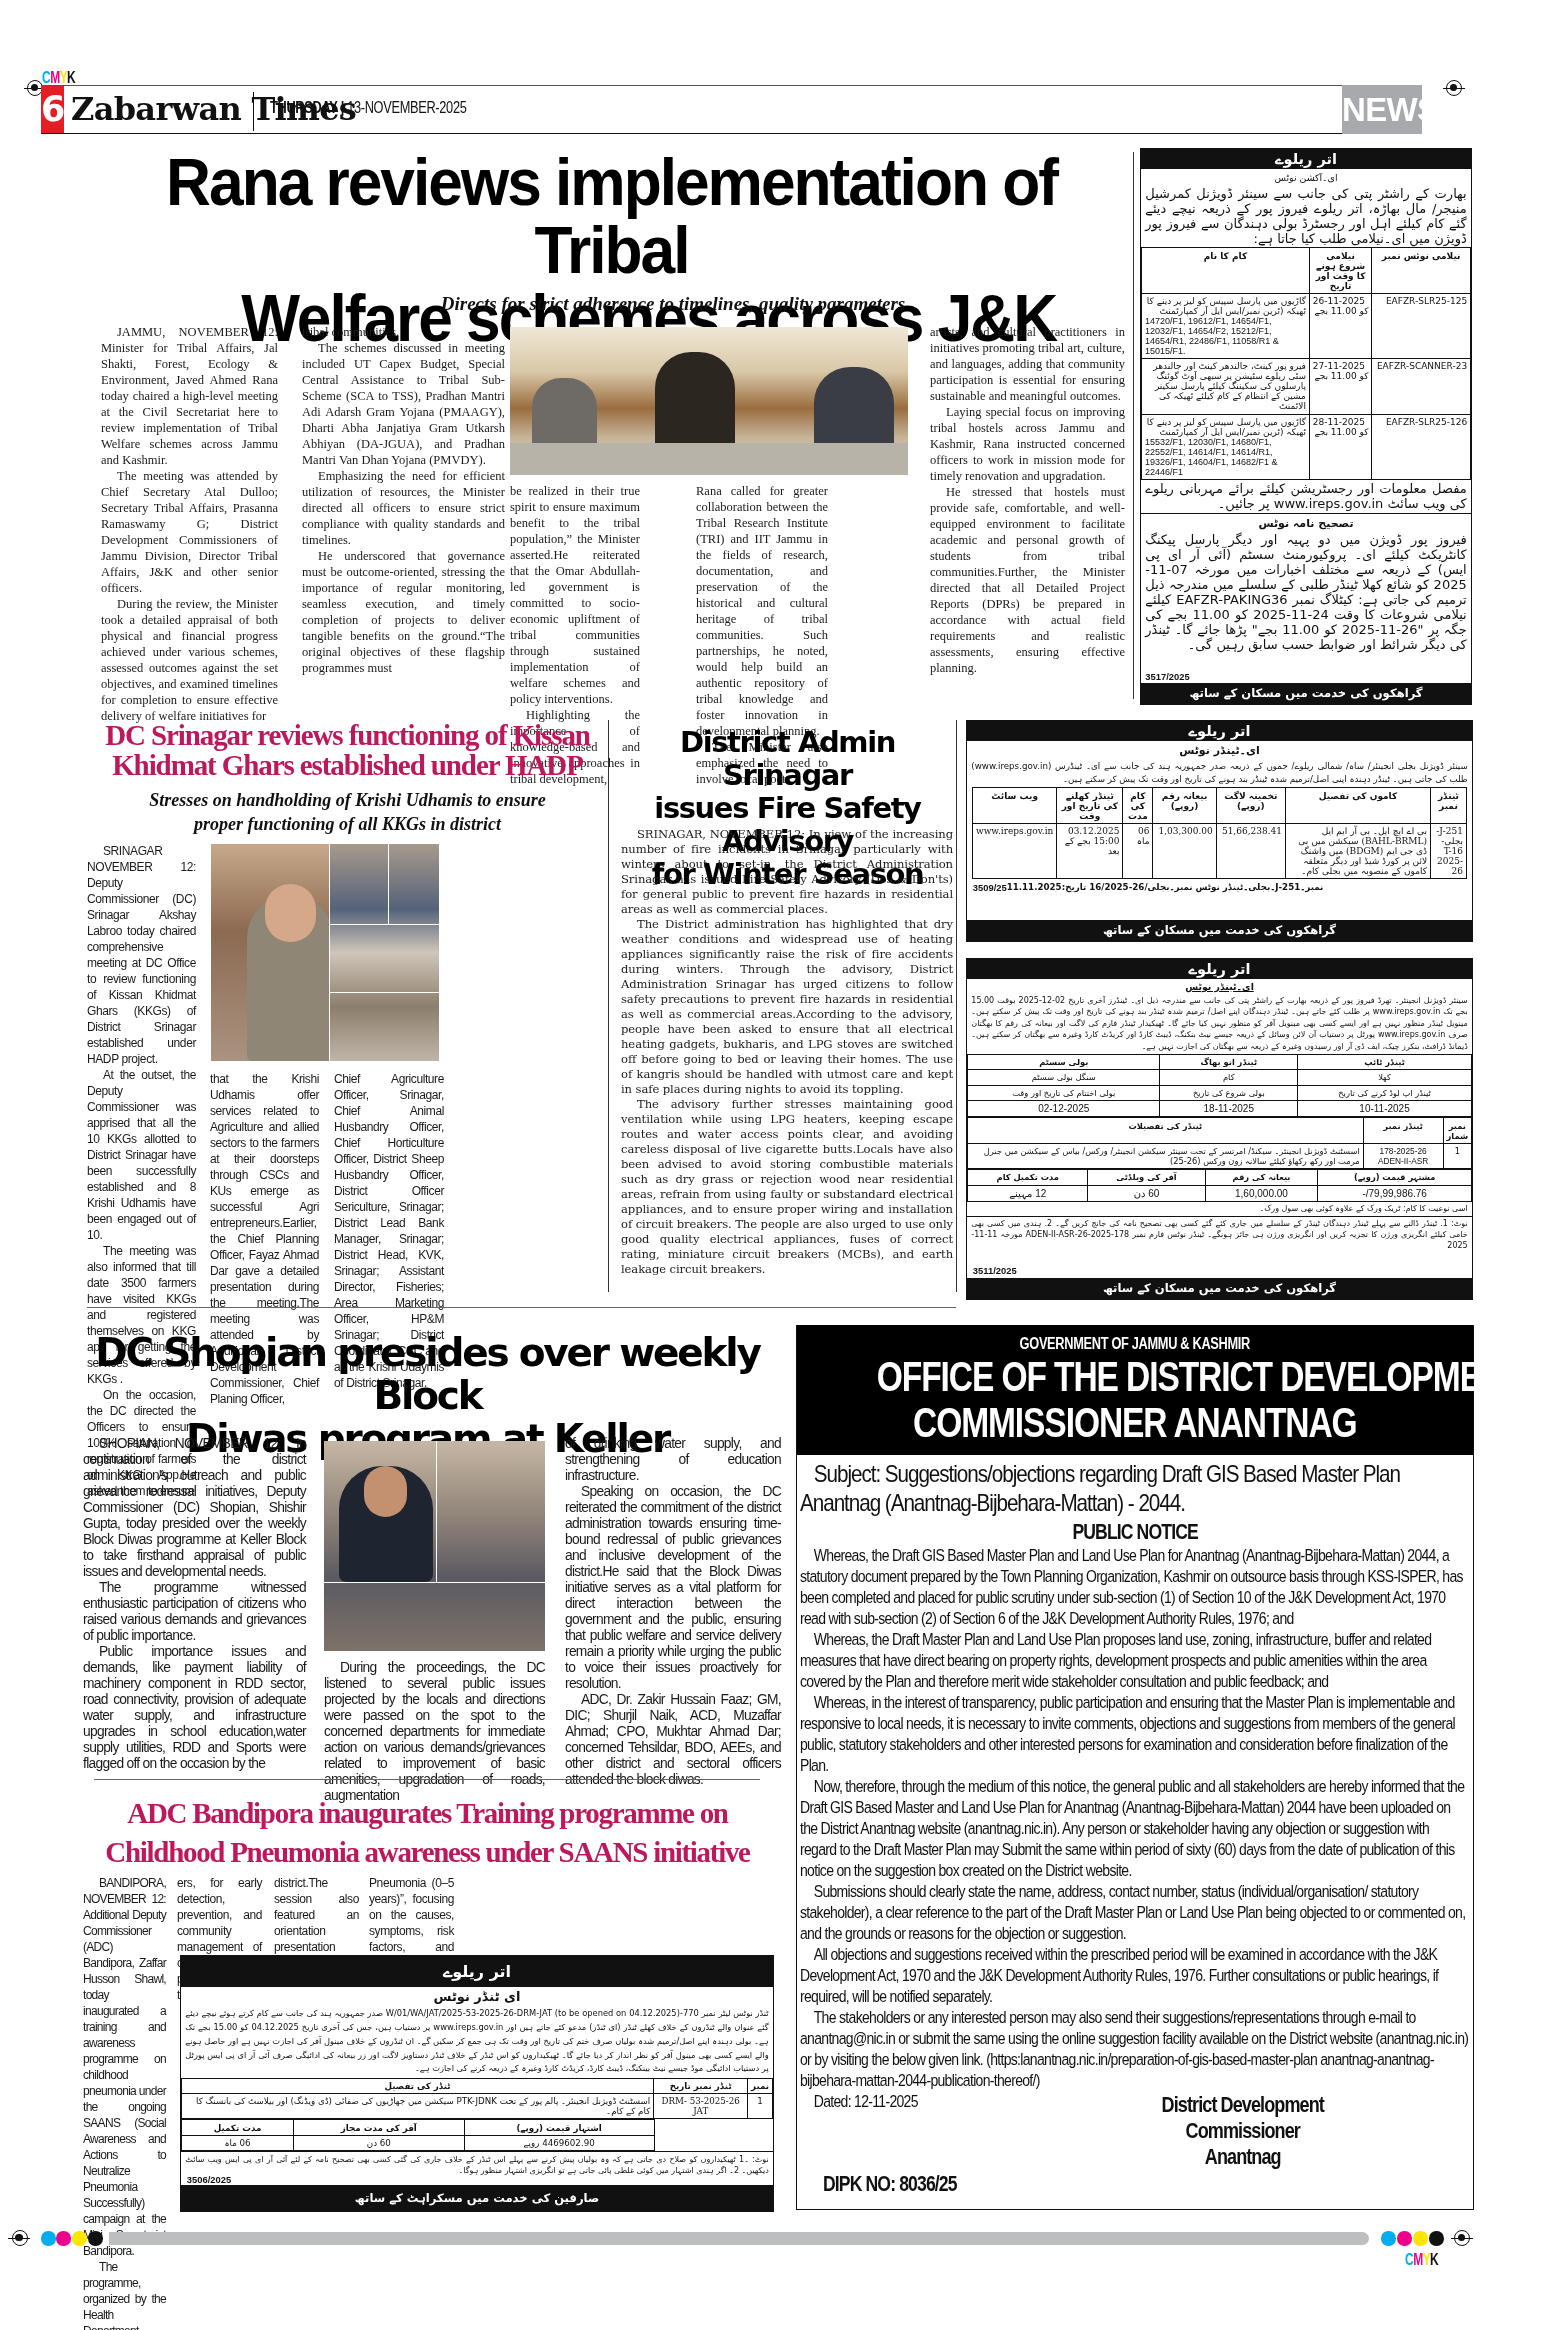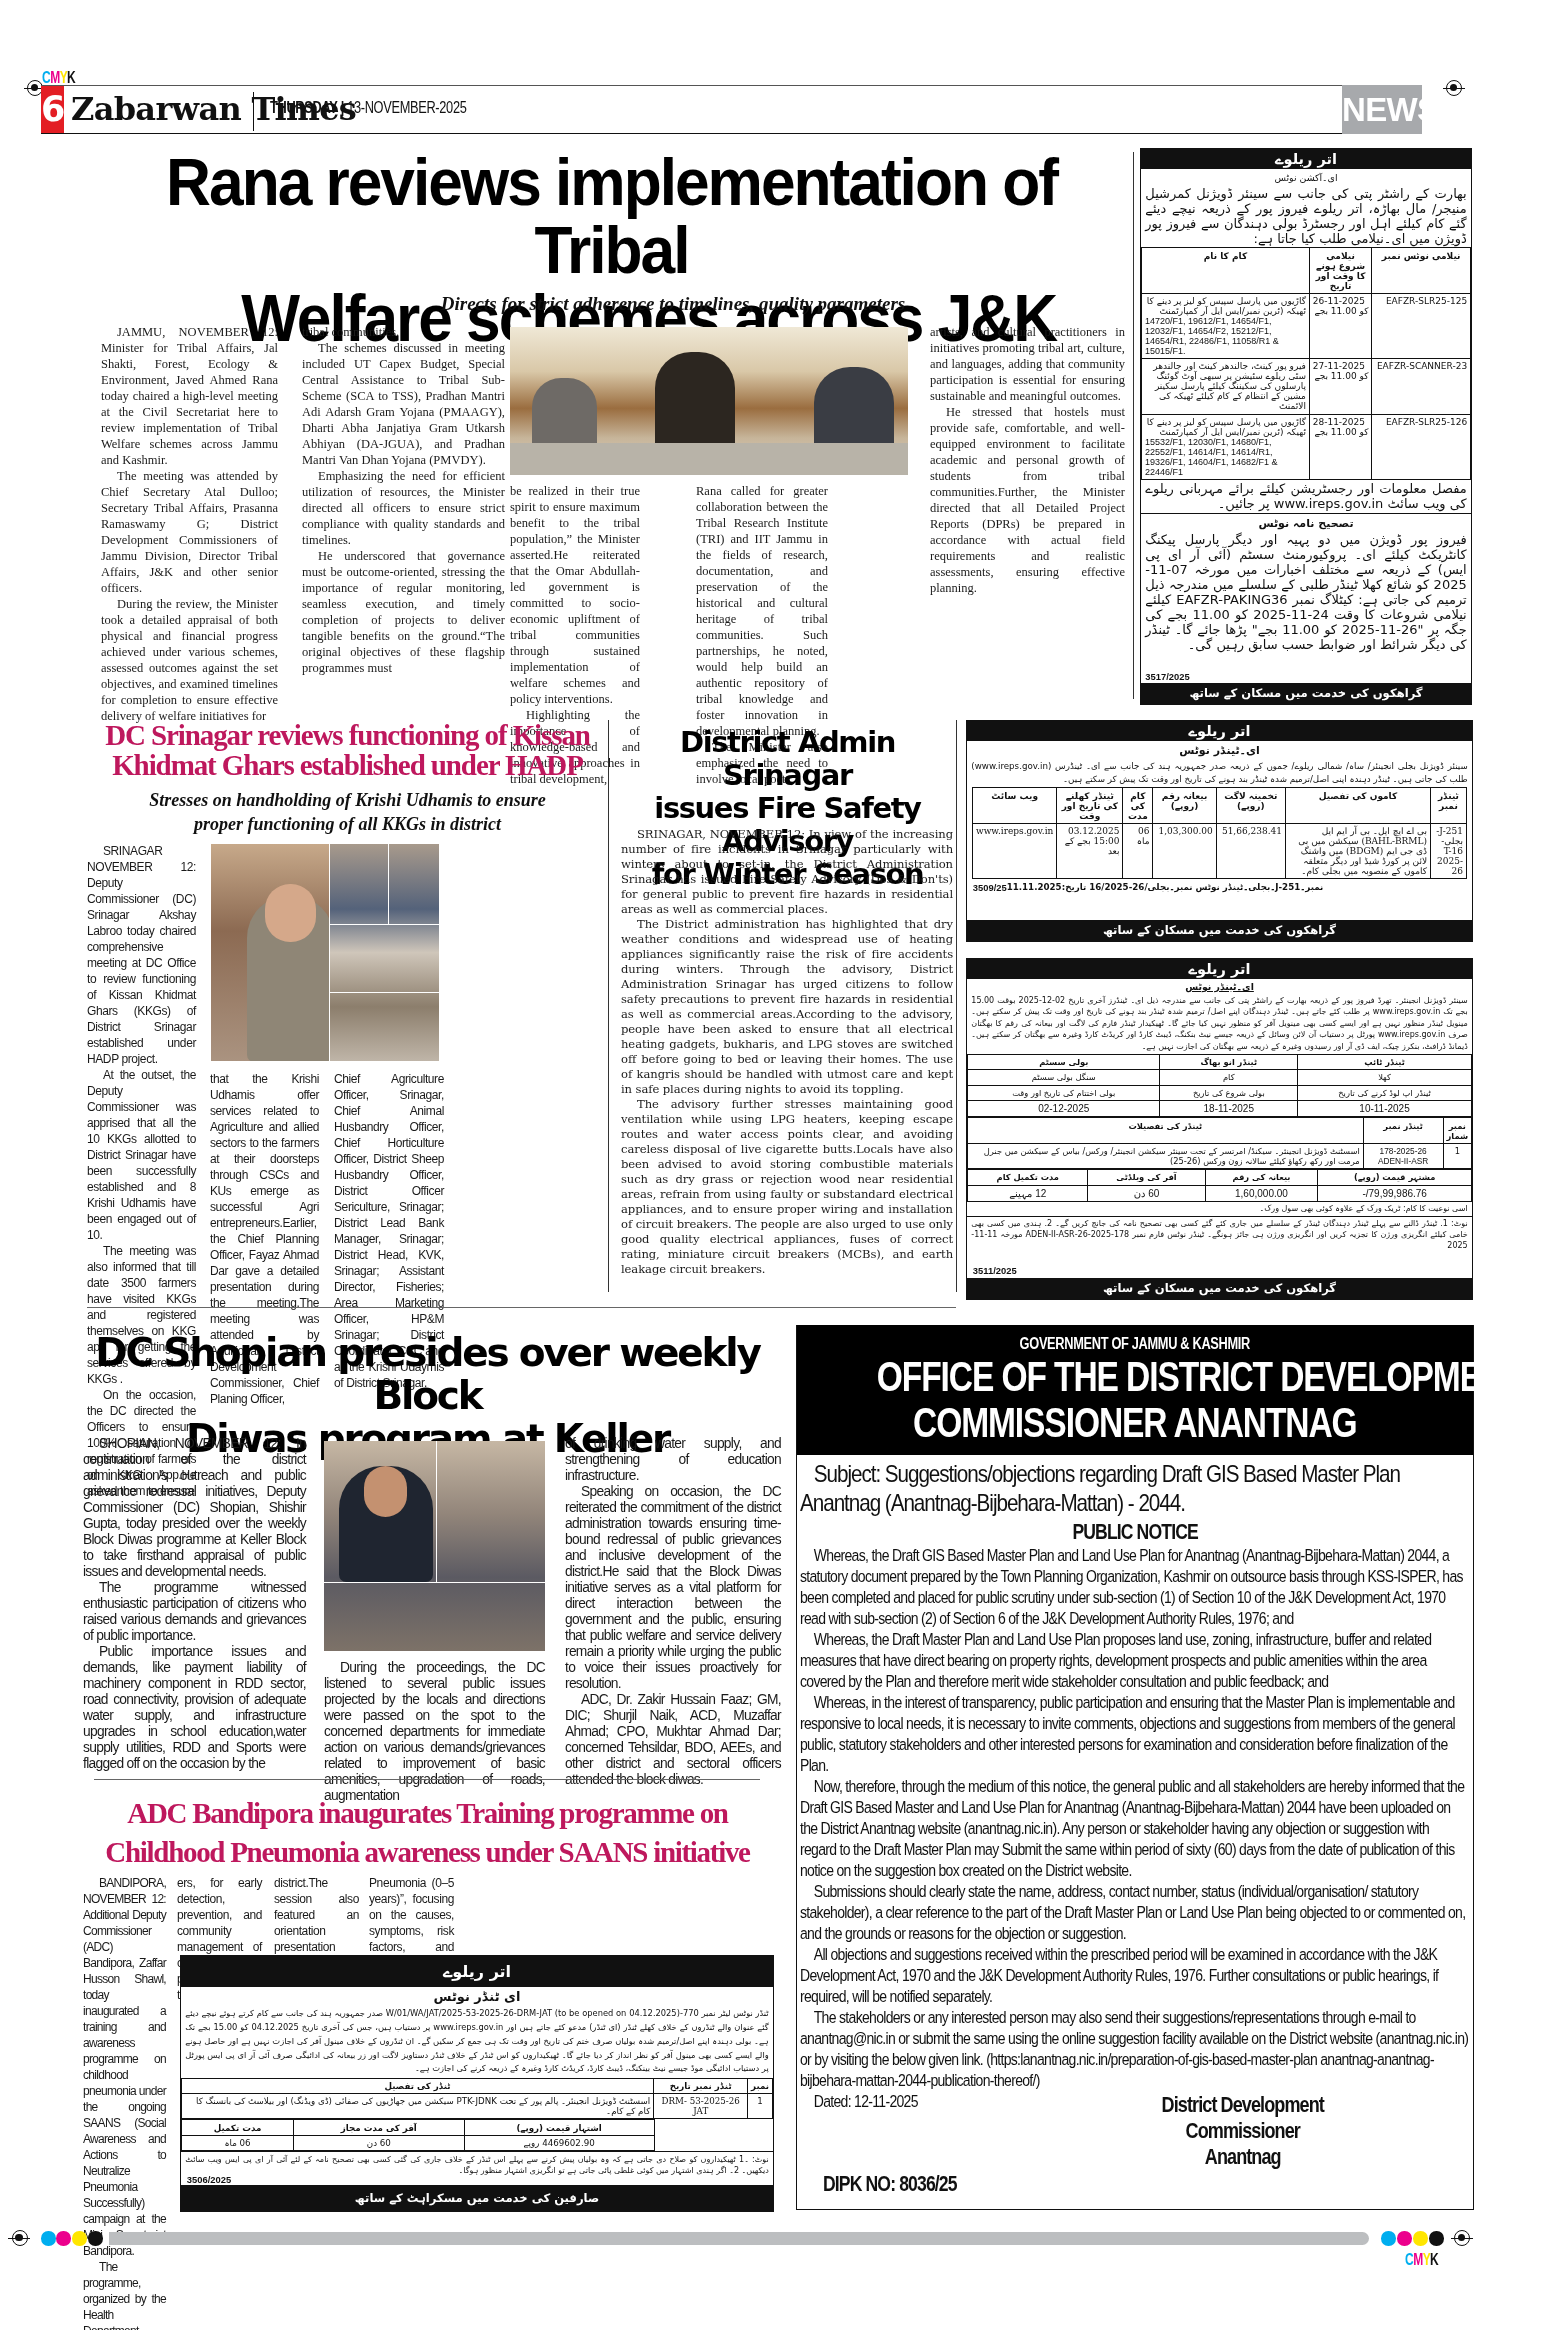--- a/index.html
+++ b/index.html
@@ -117,20 +117,21 @@
 <div class="col" style="left:510px;top:483px;width:130px;">
   <p style="text-indent:0">be realized in their true spirit to ensure maximum benefit to the tribal population,” the Minister asserted.He reiterated that the Omar Abdullah-led government is committed to socio-economic upliftment of tribal communities through sustained implementation of welfare schemes and policy interventions.</p>
   <p>Highlighting the importance of knowledge-based and innovative approaches in tribal development,</p>
 </div>
 <div class="col" style="left:649px;top:483px;width:132px;margin-left:47px;">
   <p style="text-indent:0">Rana called for greater collaboration between the Tribal Research Institute (TRI) and IIT Jammu in the fields of research, documentation, and preservation of the historical and cultural heritage of tribal communities. Such partnerships, he noted, would help build an authentic repository of tribal knowledge and foster innovation in developmental planning.</p>
   <p>The Minister also emphasized the need to involve local poets,</p>
 </div>
 <div class="col" style="left:930px;top:324px;width:195px;">
   <p style="text-indent:0">artists, and cultural practitioners in initiatives promoting tribal art, culture, and languages, adding that community participation is essential for ensuring sustainable and meaningful outcomes.</p>
+  <p>Laying special focus on improving tribal hostels across Jammu and Kashmir, Rana instructed concerned officers to work in mission mode for timely renovation and upgradation.</p>
   <p>He stressed that hostels must provide safe, comfortable, and well-equipped environment to facilitate academic and personal growth of students from tribal communities.Further, the Minister directed that all Detailed Project Reports (DPRs) be prepared in accordance with actual field requirements and realistic assessments, ensuring effective planning.</p>
 </div>
 <div class="vrule" style="left:1133px;top:152px;height:547px;"></div>
 
 <div class="ad" style="left:1140px;top:148px;width:332px;height:557px;">
   <div class="ad-head">اتر ریلوے</div>
   <div class="ad-sub" style="font-weight:normal;font-size:9.4px;">ای۔آکشن نوٹس</div>
   <div class="ad-para">بھارت کے راشٹر پتی کی جانب سے سینئر ڈویژنل کمرشیل منیجر/ مال بھاڑہ، اتر ریلوے فیروز پور کے ذریعہ نیچے دیئے گئے کام کیلئے اہل اور رجسٹرڈ بولی دہندگان سے فیروز پور ڈویژن میں ای۔نیلامی طلب کیا جاتا ہے:</div>
   <table style="direction:rtl;">
     <tbody>

